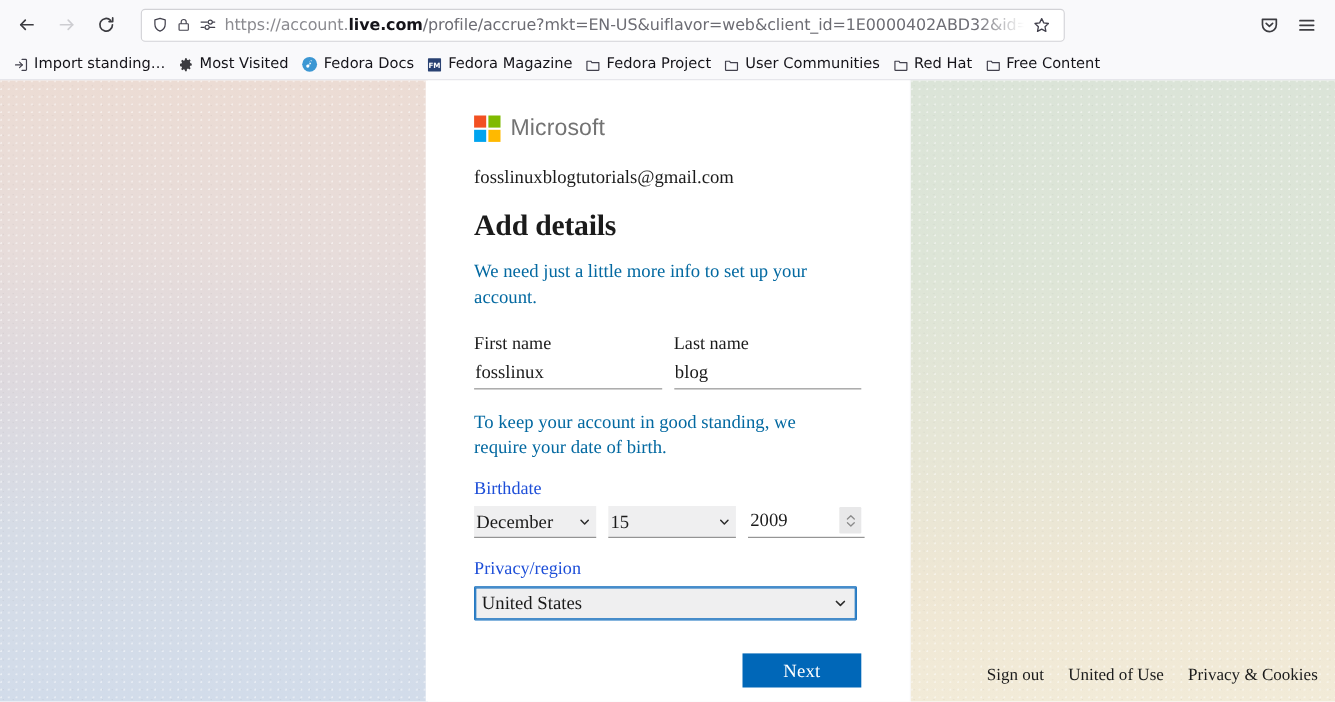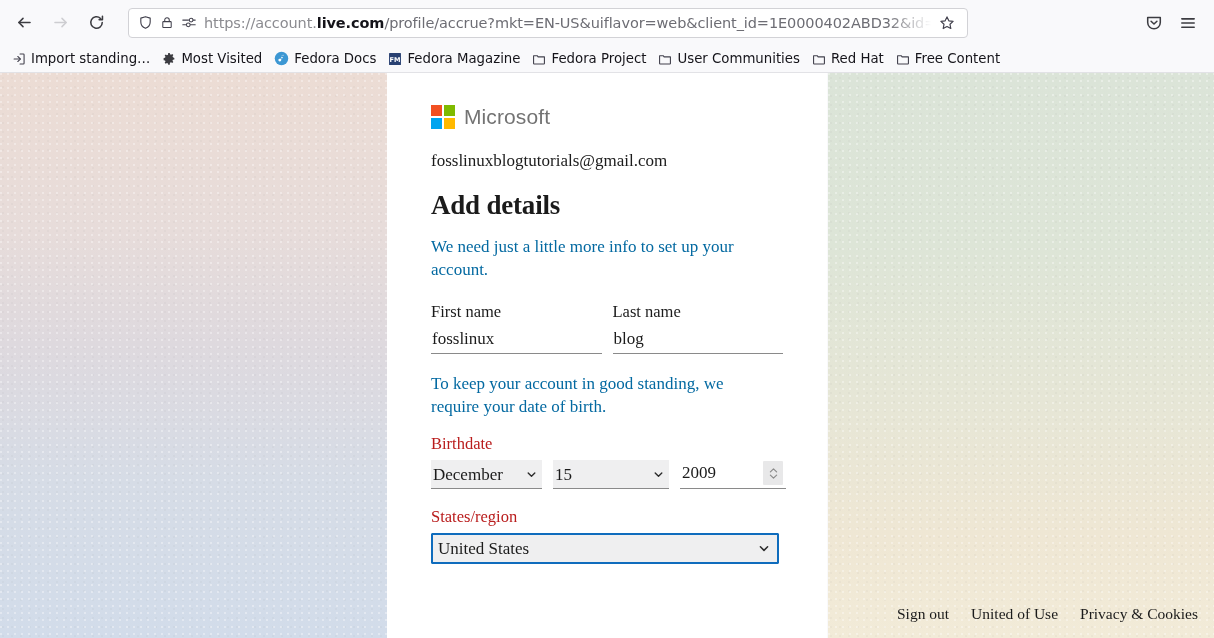--- a/index.html
+++ b/index.html
@@ -194,21 +194,21 @@
     font-size: 17px;
     color: #1b1b1b;
     padding: 1px 2px 4px 1px;
     outline: none;
     border-radius: 0;
   }
 
   .section-label {
     font-family: "Liberation Serif", "DejaVu Serif", serif;
     font-size: 16.5px;
-    color: #b91c1c;
+    color: #1d4ed8;
     display: block;
     margin-bottom: 6px;
   }
 
   .bd-row { display: flex; gap: 11px; margin-bottom: 18px; align-items: flex-end; }
 
   select.sel-flat {
     appearance: none; -webkit-appearance: none; -moz-appearance: none;
     background: #efeff0;
     border: none;
@@ -525,33 +525,36 @@
           <span class="spinner">
             <svg width="11" height="15" viewBox="0 0 12 16" fill="none" stroke="#8b8b8b" stroke-width="1.3" stroke-linecap="round" stroke-linejoin="round">
               <path d="M2.6 6.2 6 2.9l3.4 3.3"></path>
                 <path d="M2.6 9.8 6 13.1l3.4-3.3"></path>
             </svg>
           </span>
         </div>
       </div>
 
       <div class="country-wrap">
-        <label class="section-label">States/region</label>
+        <label class="section-label">Privacy/region</label>
         <span class="countrysel">
           <select class="sel-box">
             <option>United States</option>
           </select>
           <span class="chev">
             <svg width="12" height="12" viewBox="0 0 12 12" fill="none" stroke="#2c2c2c" stroke-width="1.5" stroke-linecap="round" stroke-linejoin="round">
                 <path d="M2.4 4.4 6 8l3.6-3.6"></path>
               </svg>
           </span>
         </span>
       </div>
 
+      <div class="btn-row">
+        <button class="next-btn">Next</button>
+      </div>
     </div>
 
     <div class="footer">
       <a>Sign out</a>
       <a>United of Use</a>
       <a>Privacy &amp; Cookies</a>
     </div>
   </div>
 </div>
 

